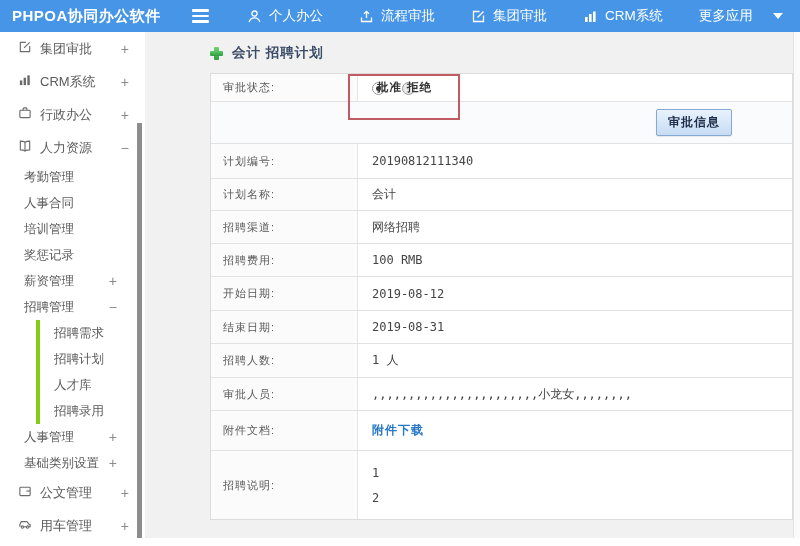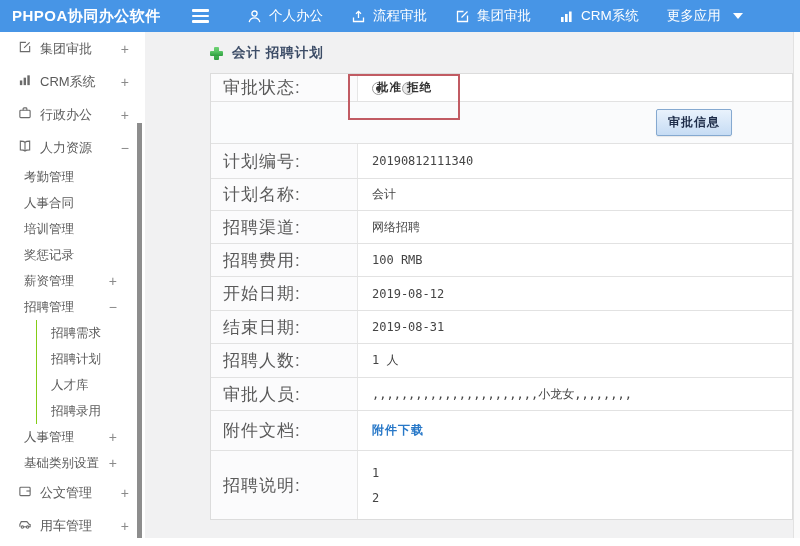--- a/index.html
+++ b/index.html
@@ -4,54 +4,54 @@
 <style>
   * { margin:0; padding:0; box-sizing:border-box; }
   html,body { width:800px; height:546px; overflow:hidden;
     font-family:"Liberation Sans","DejaVu Sans",sans-serif; background:#fff; }
 
   
   .header { height:32px; background:#4795e6; display:flex; align-items:center; color:#fff; }
   .logo { width:176px; padding-left:12px; font-size:15px; font-weight:bold; letter-spacing:.5px; white-space:nowrap; }
   .ham { margin-left:16px; display:inline-flex; flex-direction:column; gap:3px; cursor:pointer; }
   .ham i { display:block; width:17px; height:2.5px; background:#fff; border-radius:1px; }
-  .topnav { display:flex; align-items:center; margin-left:38px; gap:28px; }
+  .topnav { display:flex; align-items:center; margin-left:38px; gap:36px; }
   .nav-item { display:flex; align-items:center; gap:7px; font-size:13.5px; cursor:pointer; white-space:nowrap; }
   .nav-item svg { display:block; }
   .caret { width:0; height:0; border-left:5px solid transparent; border-right:5px solid transparent;
     border-top:6px solid #fff; margin-left:-16px; }
 
   
   .body { display:flex; height:506px; }
 
   
   .sidebar { width:145px; background:#fff; position:relative; flex-shrink:0; }
   .sb-item { display:flex; align-items:center; color:#5b5b5b; cursor:pointer; }
   .sb-item.l1 { height:33px; padding-left:18px; font-size:13px; gap:8px; }
   .sb-item.l1 .exp { margin-left:auto; padding-right:16px; }
   .sb-item.l2 { height:26px; padding-left:24px; font-size:12.5px; }
   .sb-item.l2 .exp { margin-left:auto; padding-right:28px; }
   .sb-item.l3 { height:26px; margin-left:36px; padding-left:14px; font-size:12.5px;
-    border-left:1px solid #84cc16; }
+    border-left:4px solid #84cc16; }
   .exp { color:#8a8a8a; font-size:14px; }
   .sb-item svg { color:#6b6b6b; flex-shrink:0; }
   .sb-scroll { position:absolute; right:3px; top:91px; width:5px; height:415px; background:#8d8d8d; }
 
   
   .content { flex:1; background:#f1f1f2; position:relative; padding:12px 0 12px 65px; }
   .rscroll { position:absolute; right:0; top:0; bottom:0; width:7px; background:#fafafa; border-left:1px solid #e2e2e2; }
 
   .title-row { display:flex; align-items:center; gap:9px; margin-bottom:11px; }
   .page-title { font-size:13.5px; font-weight:bold; color:#3c4c66; letter-spacing:1px; }
 
   .panel { width:583px; background:#fff; border:1px solid #dcdcdc; }
   .trow { display:flex; border-bottom:1px solid #e2e2e2; }
   .trow:last-child { border-bottom:none; }
   .tl { width:147px; flex-shrink:0; border-right:1px solid #e6e6e6; background:#fbfbfc;
-    display:flex; align-items:center; padding-left:12px; font-size:17px; color:#5a5a5a; letter-spacing:1px; }
+    display:flex; align-items:center; padding-left:12px; font-size:11px; color:#5a5a5a; letter-spacing:1px; }
   .tv { flex:1; display:flex; align-items:center; padding-left:14px; font-size:12px;
     font-family:"DejaVu Sans Mono","Liberation Mono",monospace; color:#444; }
 
   .row-approve { height:28px; }
   .row-btn { height:42px; background:#fafbfc; display:flex; align-items:center;
     justify-content:flex-end; padding-right:60px; border-bottom:1px solid #e2e2e2; }
   .r1{height:35px}.r2{height:32px}.r3{height:33px}.r4{height:33px}.r5{height:34px}
   .r6{height:33px}.r7{height:34px}.r8{height:33px}.r9{height:40px}
   .r10{height:68px}
   .r10 .tv { flex-direction:column; align-items:flex-start; justify-content:center; gap:11px; }

